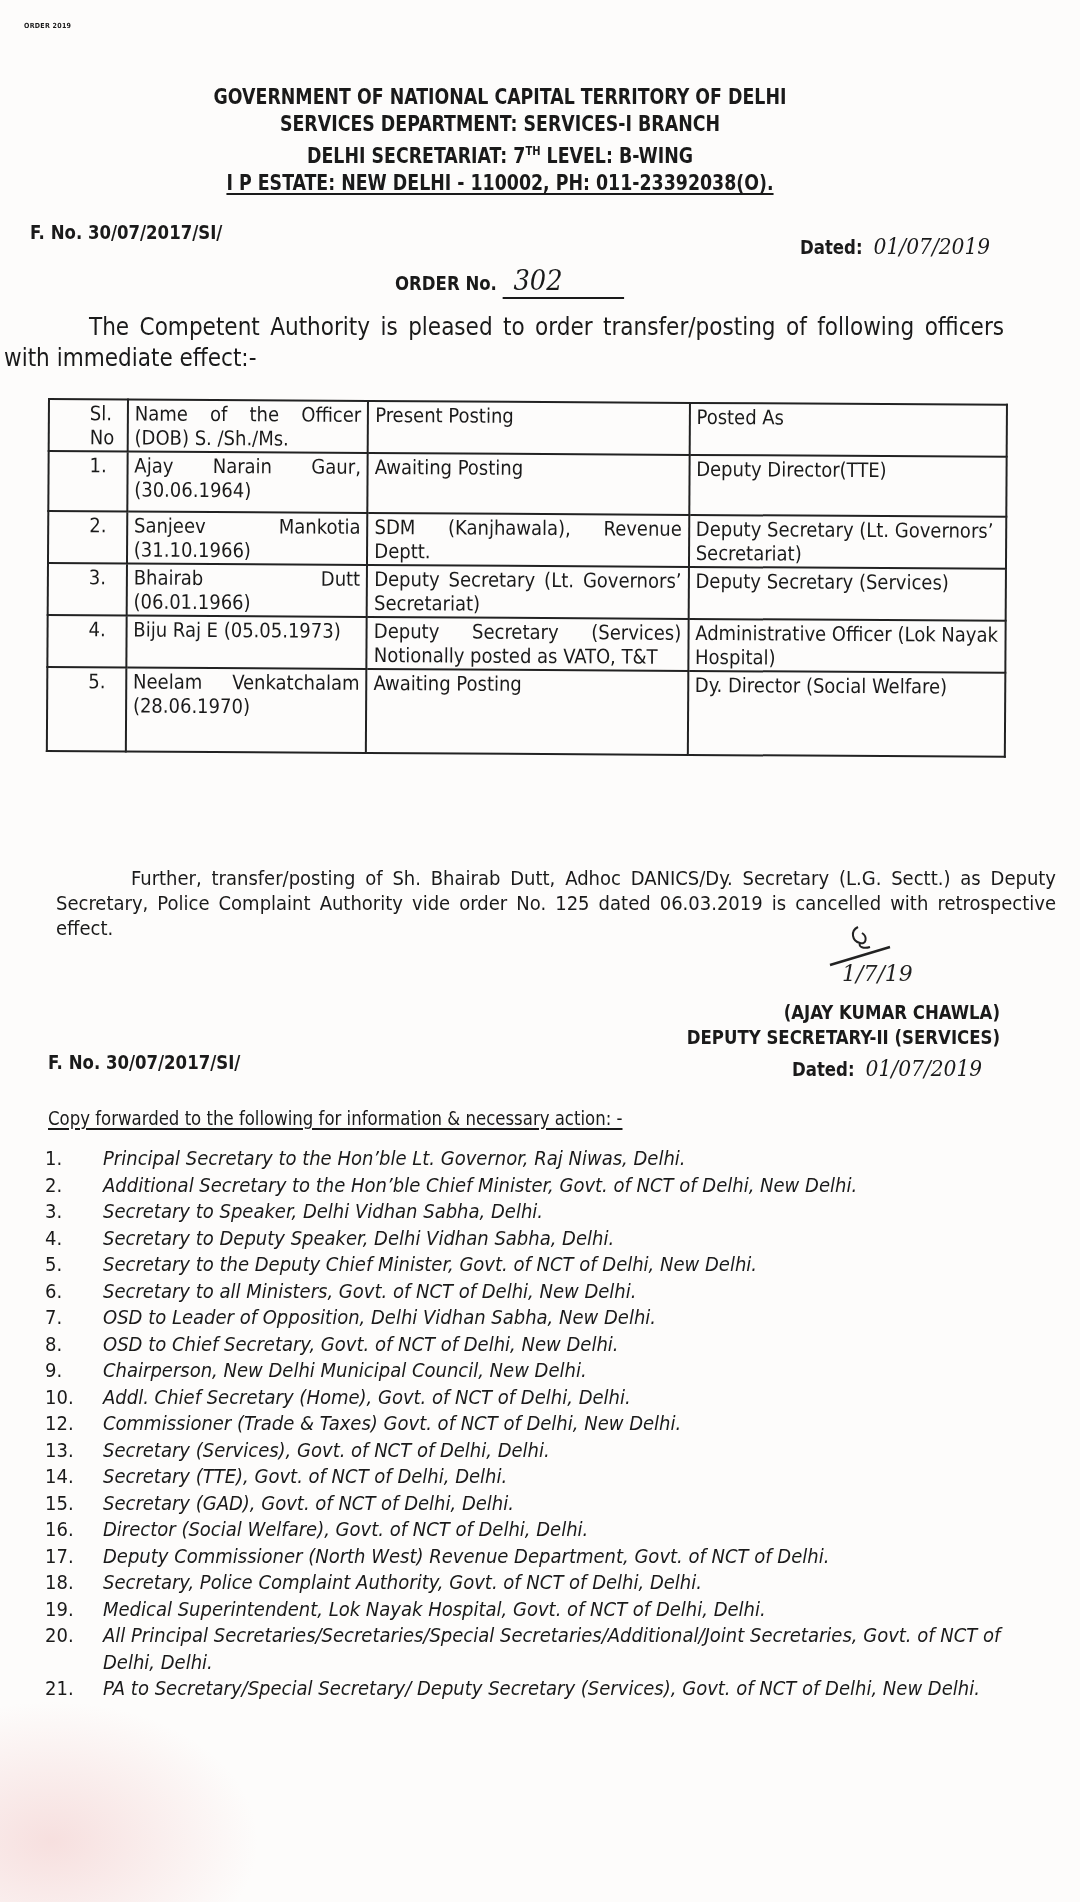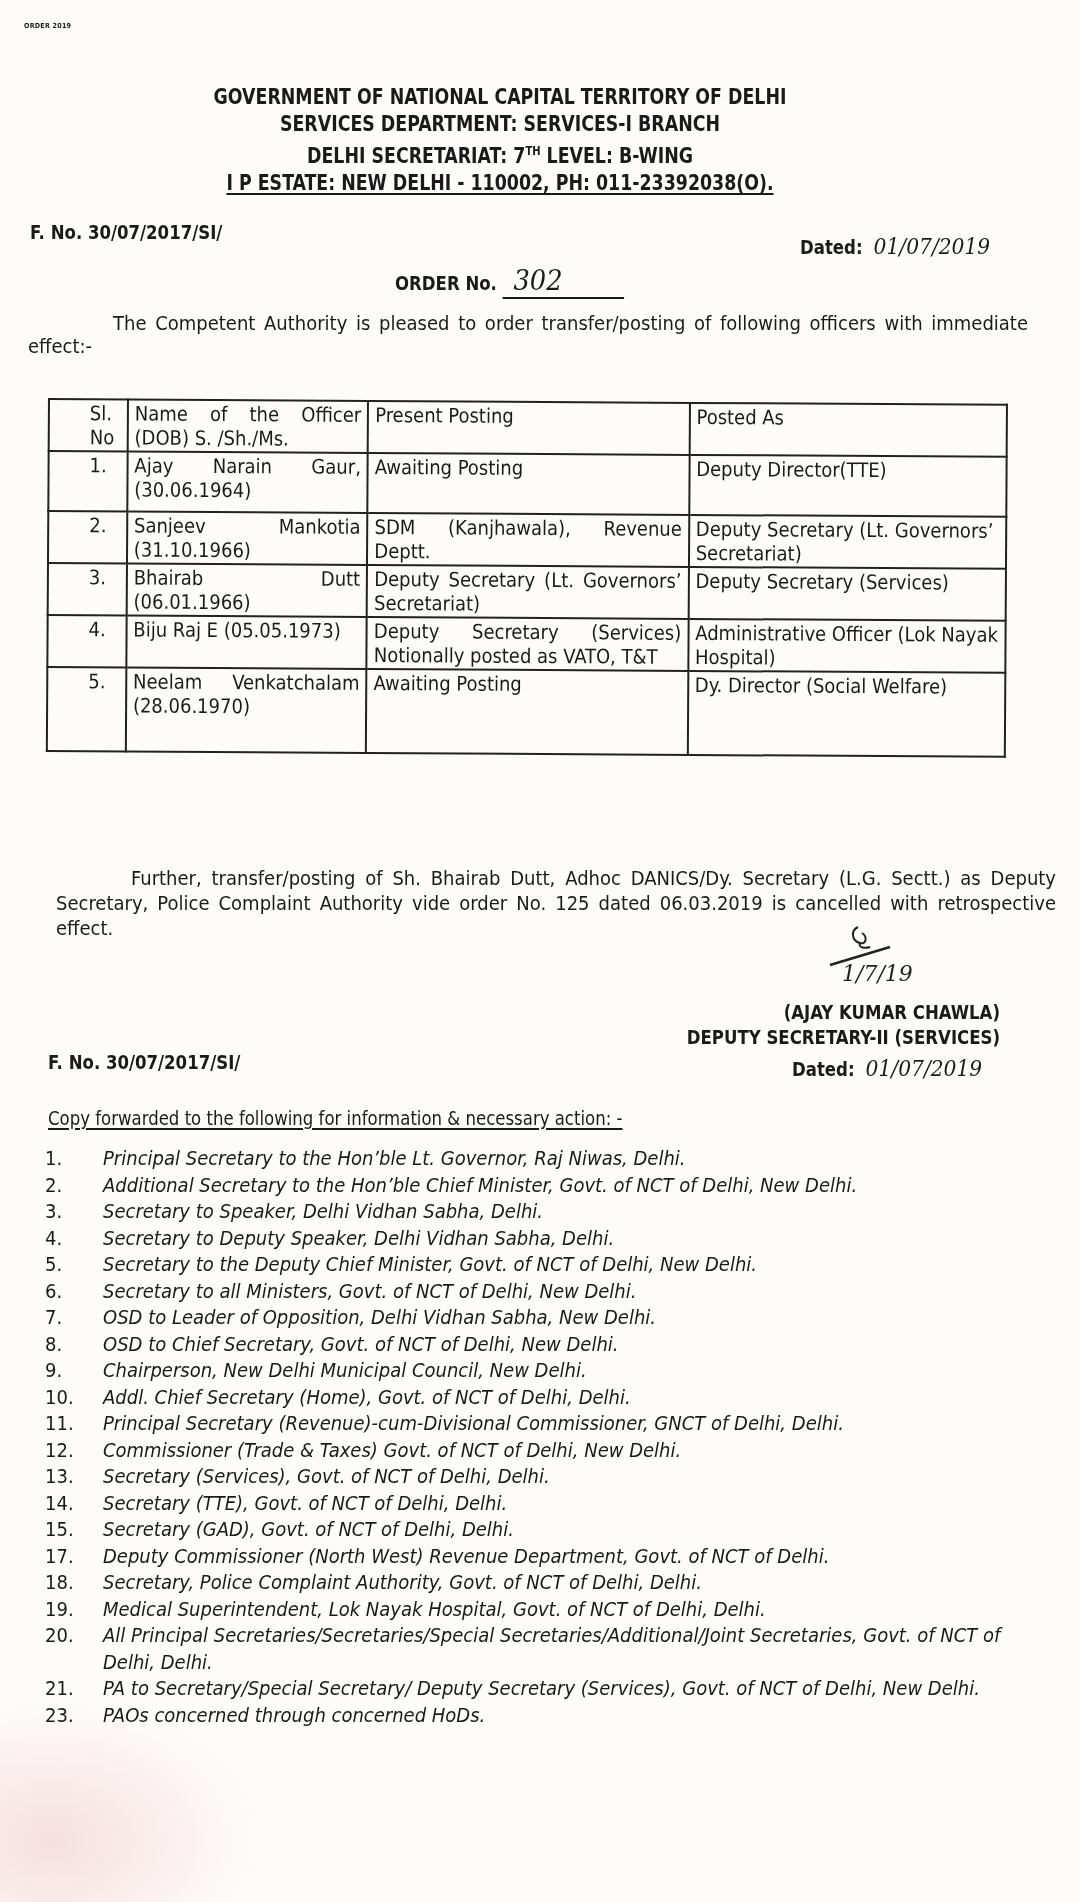--- a/index.html
+++ b/index.html
@@ -17,21 +17,21 @@
     }
     .corner-mark { position: absolute; left: 24px; top: 22px; font-size: 7px; font-weight: bold; letter-spacing: 0.3px; }
     .header { position: absolute; left: 150px; top: 84px; width: 700px; text-align: center; font-weight: bold; font-size: 21px; line-height: 27px; transform: scaleX(0.92); transform-origin: center top; }
     .header .line4 { text-decoration: underline; text-decoration-thickness: 2px; text-underline-offset: 3px; }
     .header sup { font-size: 12px; }
     .fno1 { position: absolute; left: 30px; top: 220px; font-size: 20px; font-weight: bold; transform: scaleX(0.92); transform-origin: left top; }
     .dated1 { position: absolute; left: 800px; top: 234px; font-size: 20px; font-weight: bold; transform: scaleX(0.92); transform-origin: left top; }
     .hand { font-family: "DejaVu Serif", serif; font-weight: normal; font-style: italic; font-size: 22px; margin-left: 12px; }
     .order { position: absolute; left: 395px; top: 264px; font-size: 20px; font-weight: bold; transform: scaleX(0.92); transform-origin: left top; }
     .order .ono { display: inline-block; min-width: 120px; border-bottom: 2px solid #1a1a1a; font-family: "DejaVu Serif", serif; font-weight: normal; font-style: italic; font-size: 28px; padding-left: 12px; margin-left: 6px; }
-    .intro { position: absolute; left: 28px; top: 312px; width: 1000px; font-size: 20px; line-height: 23px; text-indent: 85px; text-align: justify; }
+    .intro { position: absolute; left: 4px; top: 312px; width: 1000px; font-size: 24px; line-height: 31px; text-indent: 85px; text-align: justify; }
     table.orders {
       position: absolute; left: 48px; top: 398px; width: 960px; border-collapse: collapse; font-size: 20px; line-height: 24px;
       transform: rotate(0.35deg); transform-origin: left top;
     }
     table.orders td, table.orders th { border: 2px solid #222; vertical-align: top; padding: 1px 6px; text-align: left; font-weight: normal; }
     table.orders th.c1, table.orders td.c1 { width: 30px; padding-left: 40px; }
     table.orders th.c2, table.orders td.c2 { width: 224px; text-align: justify; }
     table.orders th.c3, table.orders td.c3 { width: 304px; text-align: justify; }
     table.orders th.c4, table.orders td.c4 { width: 300px; }
     .further { position: absolute; left: 40px; top: 850px; width: 1000px; font-size: 20px; line-height: 25px; text-indent: 75px; text-align: justify; }
@@ -169,57 +169,53 @@
       </li>
       <li>
         <span class="num">9.</span>
         <span class="txt">Chairperson, New Delhi Municipal Council, New Delhi.</span>
       </li>
       <li>
         <span class="num">10.</span>
         <span class="txt">Addl. Chief Secretary (Home), Govt. of NCT of Delhi, Delhi.</span>
       </li>
       <li>
-        <span class="num">11.</span>
-        <span class="txt">Principal Secretary (Revenue)-cum-Divisional Commissioner, GNCT of Delhi, Delhi.</span>
-      </li>
-      <li>
         <span class="num">12.</span>
         <span class="txt">Commissioner (Trade &amp; Taxes) Govt. of NCT of Delhi, New Delhi.</span>
       </li>
       <li>
         <span class="num">13.</span>
         <span class="txt">Secretary (Services), Govt. of NCT of Delhi, Delhi.</span>
       </li>
       <li>
         <span class="num">14.</span>
         <span class="txt">Secretary (TTE), Govt. of NCT of Delhi, Delhi.</span>
       </li>
       <li>
         <span class="num">15.</span>
         <span class="txt">Secretary (GAD), Govt. of NCT of Delhi, Delhi.</span>
       </li>
       <li>
+        <span class="num">16.</span>
+        <span class="txt">Director (Social Welfare), Govt. of NCT of Delhi, Delhi.</span>
+      </li>
+      <li>
         <span class="num">17.</span>
         <span class="txt">Deputy Commissioner (North West) Revenue Department, Govt. of NCT of Delhi.</span>
       </li>
       <li>
         <span class="num">18.</span>
         <span class="txt">Secretary, Police Complaint Authority, Govt. of NCT of Delhi, Delhi.</span>
       </li>
       <li>
         <span class="num">19.</span>
         <span class="txt">Medical Superintendent, Lok Nayak Hospital, Govt. of NCT of Delhi, Delhi.</span>
       </li>
       <li>
         <span class="num">20.</span>
         <span class="txt">All Principal Secretaries/Secretaries/Special Secretaries/Additional/Joint Secretaries, Govt. of NCT of Delhi, Delhi.</span>
       </li>
       <li>
         <span class="num">21.</span>
         <span class="txt">PA to Secretary/Special Secretary/ Deputy Secretary (Services), Govt. of NCT of Delhi, New Delhi.</span>
       </li>
-      <li>
-        <span class="num">23.</span>
-        <span class="txt">PAOs concerned through concerned HoDs.</span>
-      </li>
     </ol>
 </div>
 
 </body></html>

